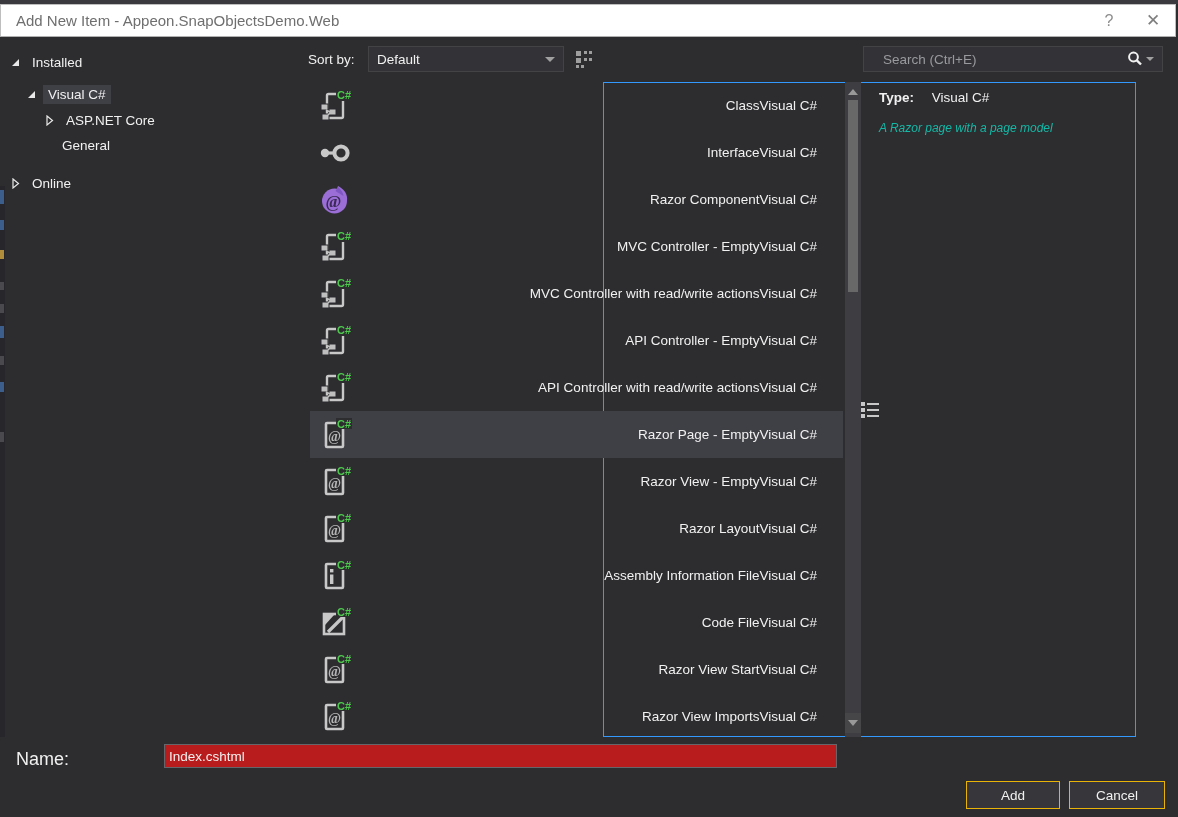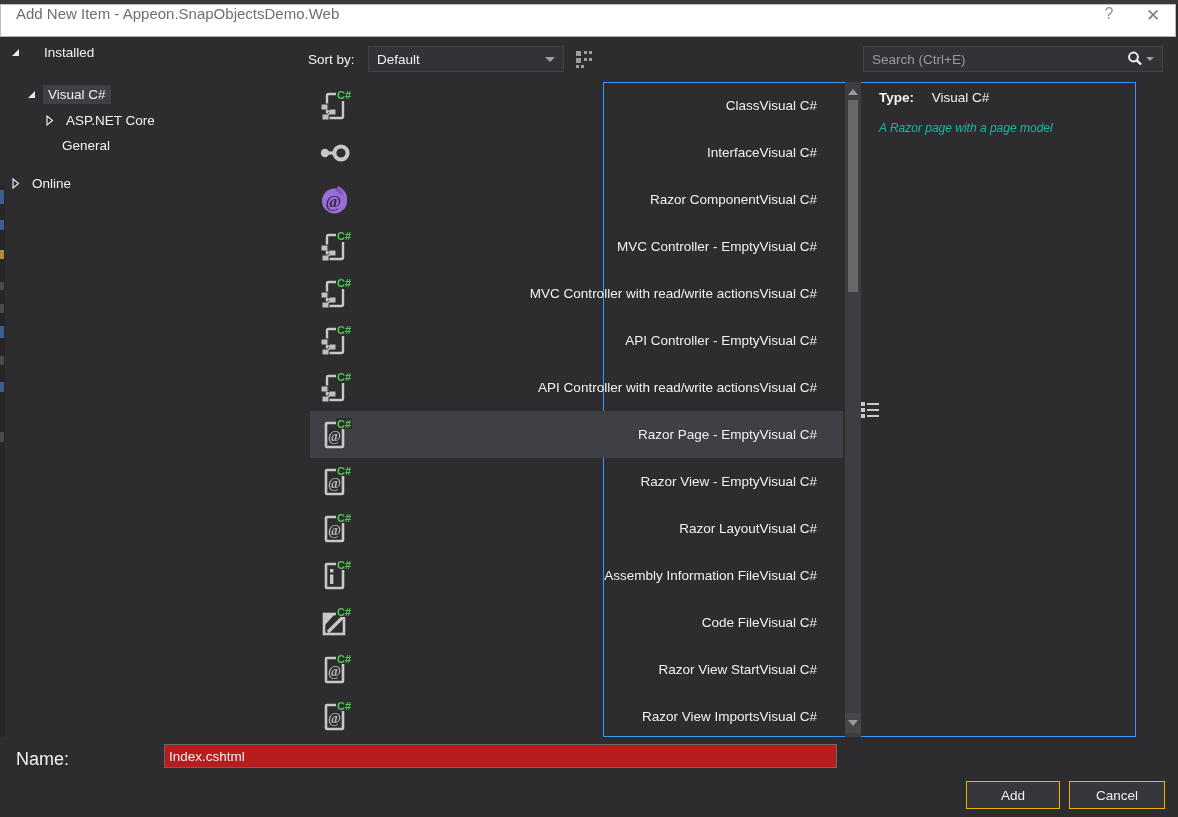--- a/index.html
+++ b/index.html
@@ -6,21 +6,21 @@
   body{
     width:1178px;height:817px;position:relative;overflow:hidden;
     background:#2D2D30;color:#F1F1F1;
     font-family:"Liberation Sans","DejaVu Sans",sans-serif;font-size:13px;
   }
   
   .top-fragment{position:absolute;top:0;left:0;width:1178px;height:4px;background:#3A3A3E;}
   .titlebar{
     position:absolute;top:4px;left:0;width:1176px;height:33px;background:#FFFFFF;
     border:1px solid #BEBEBE;border-bottom:1px solid #B0B0B0;box-sizing:border-box;
-    display:flex;align-items:flex-start;
+    display:flex;align-items:center;
   }
   .titlebar .title{flex:1;color:#6F6F6F;font-size:15px;padding-left:15px;}
   .tb-btn{width:44px;text-align:center;color:#8D8D8D;font-size:16px;cursor:default;}
   .tb-btn.close{font-size:17px;color:#7F7F7F;}
 
   
   .edge-strip{position:absolute;left:0;top:186px;width:5px;height:551px;background:#27272B;}
   .edge-mark{position:absolute;left:0;width:4px;}
 
   
@@ -38,21 +38,21 @@
   .sort-combo .val{flex:1;padding-left:8px;font-size:13.5px;}
   .combo-caret{width:0;height:0;border-left:5px solid transparent;border-right:5px solid transparent;
     border-top:5px solid #A0A0A0;margin-right:8px;}
   .viewbtn{position:absolute;top:46px;width:28px;height:26px;box-sizing:border-box;
     display:flex;align-items:center;justify-content:center;}
   .viewbtn.grid{left:571px;}
   .viewbtn.list{left:603px;border:1px solid #3399FF;}
 
   .searchbox{
     position:absolute;left:863px;top:46px;width:300px;height:26px;box-sizing:border-box;
-    background:#333337;border:1px solid #434346;display:flex;align-items:center;
+    background:#333337;border:1px solid #434346;display:flex;align-items:center;padding-left:11px;
   }
   .searchbox input{
     flex:1;background:transparent;border:none;outline:none;color:#F1F1F1;
     font-family:"Liberation Sans","DejaVu Sans",sans-serif;font-size:13.5px;padding-left:8px;
   }
   .searchbox input::placeholder{color:#999A9E;opacity:1;}
 
   
   .list{position:absolute;left:310px;top:82px;width:533px;height:655px;overflow:hidden;text-align:right;}
   .row{height:47px;display:flex;align-items:center;padding-left:8px;box-sizing:border-box;}
@@ -162,21 +162,21 @@
   <div class="edge-mark" style="top:196px;height:10px;background:#3B5E8C;"></div>
   <div class="edge-mark" style="top:246px;height:10px;background:#4A4A4E;"></div>
 </div>
 
 <div class="titlebar">
   <div class="title">Add New Item - Appeon.SnapObjectsDemo.Web</div>
   <div class="tb-btn">?</div>
   <div class="tb-btn close">✕</div>
 </div>
 
-<div class="tree-item" style="left:10px;top:42px;gap:12px;">
+<div class="tree-item" style="left:10px;top:52px;">
   <svg class="exp">
       <use href="#exp-open"></use>
     </svg>
   <span class="tree-label">Installed</span>
 </div>
 <div class="tree-item" style="left:26px;top:84px;">
   <svg class="exp">
       <use href="#exp-open"></use>
     </svg>
   <span class="tree-label hl">Visual C#</span>

